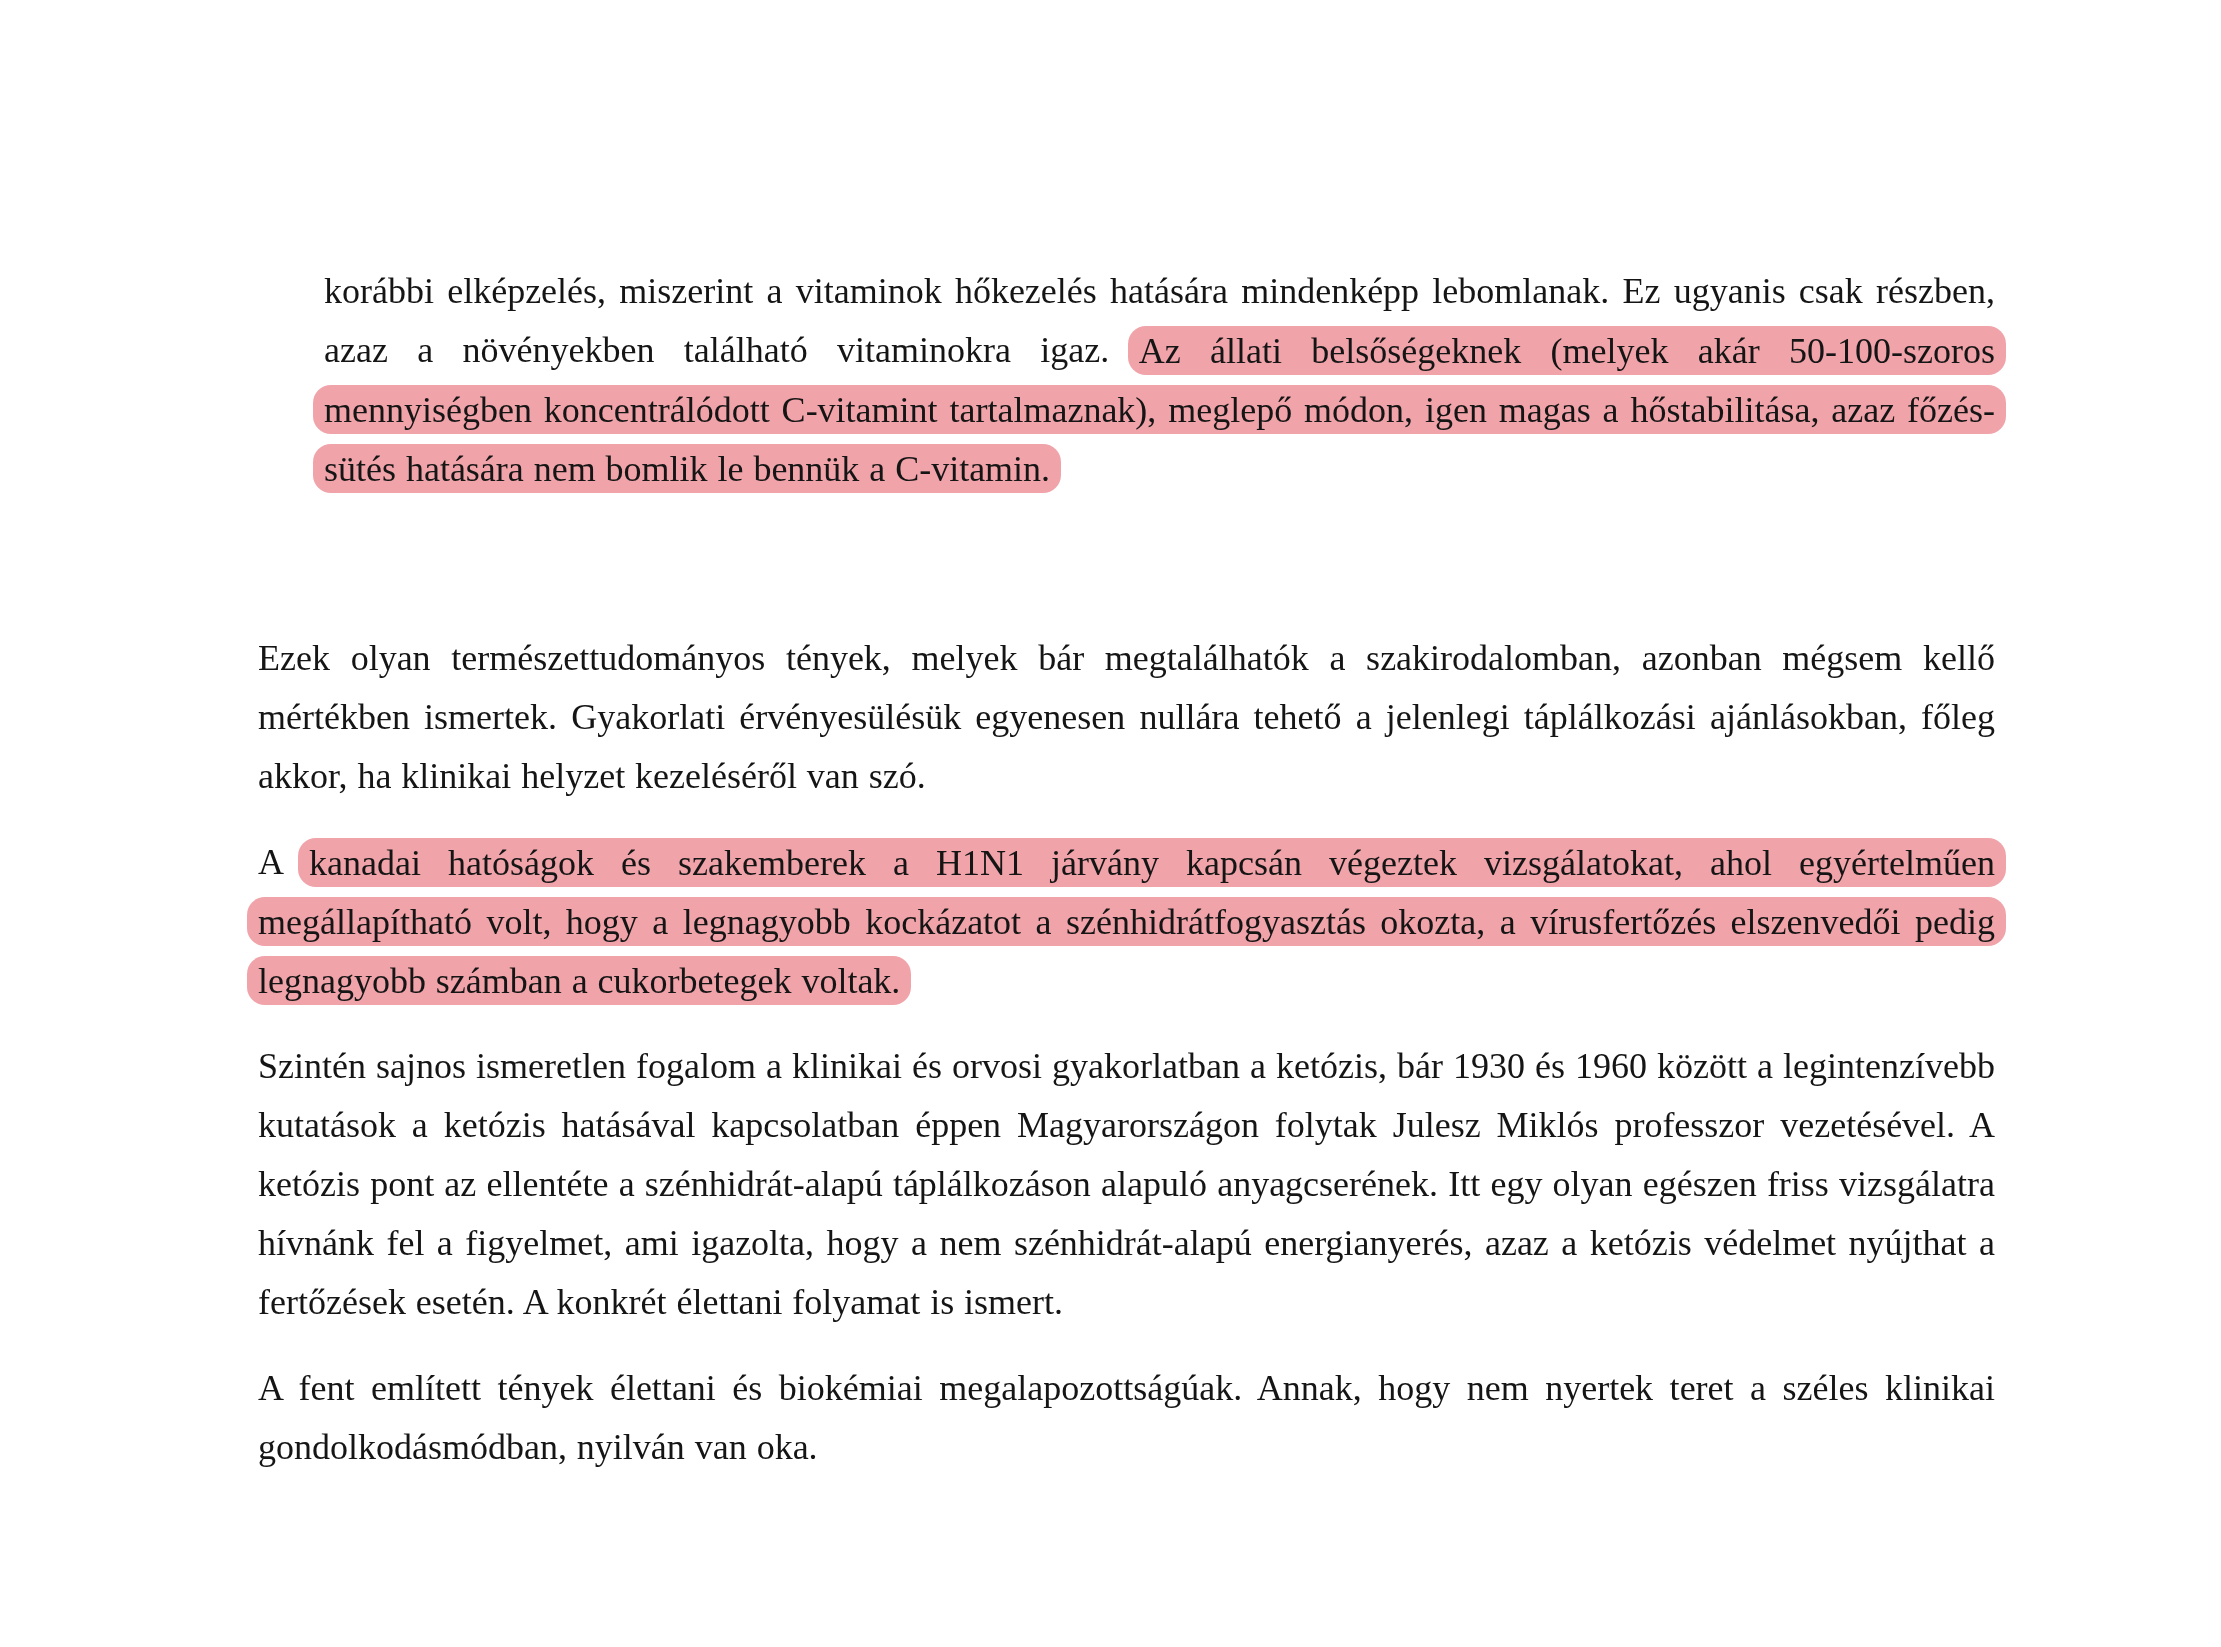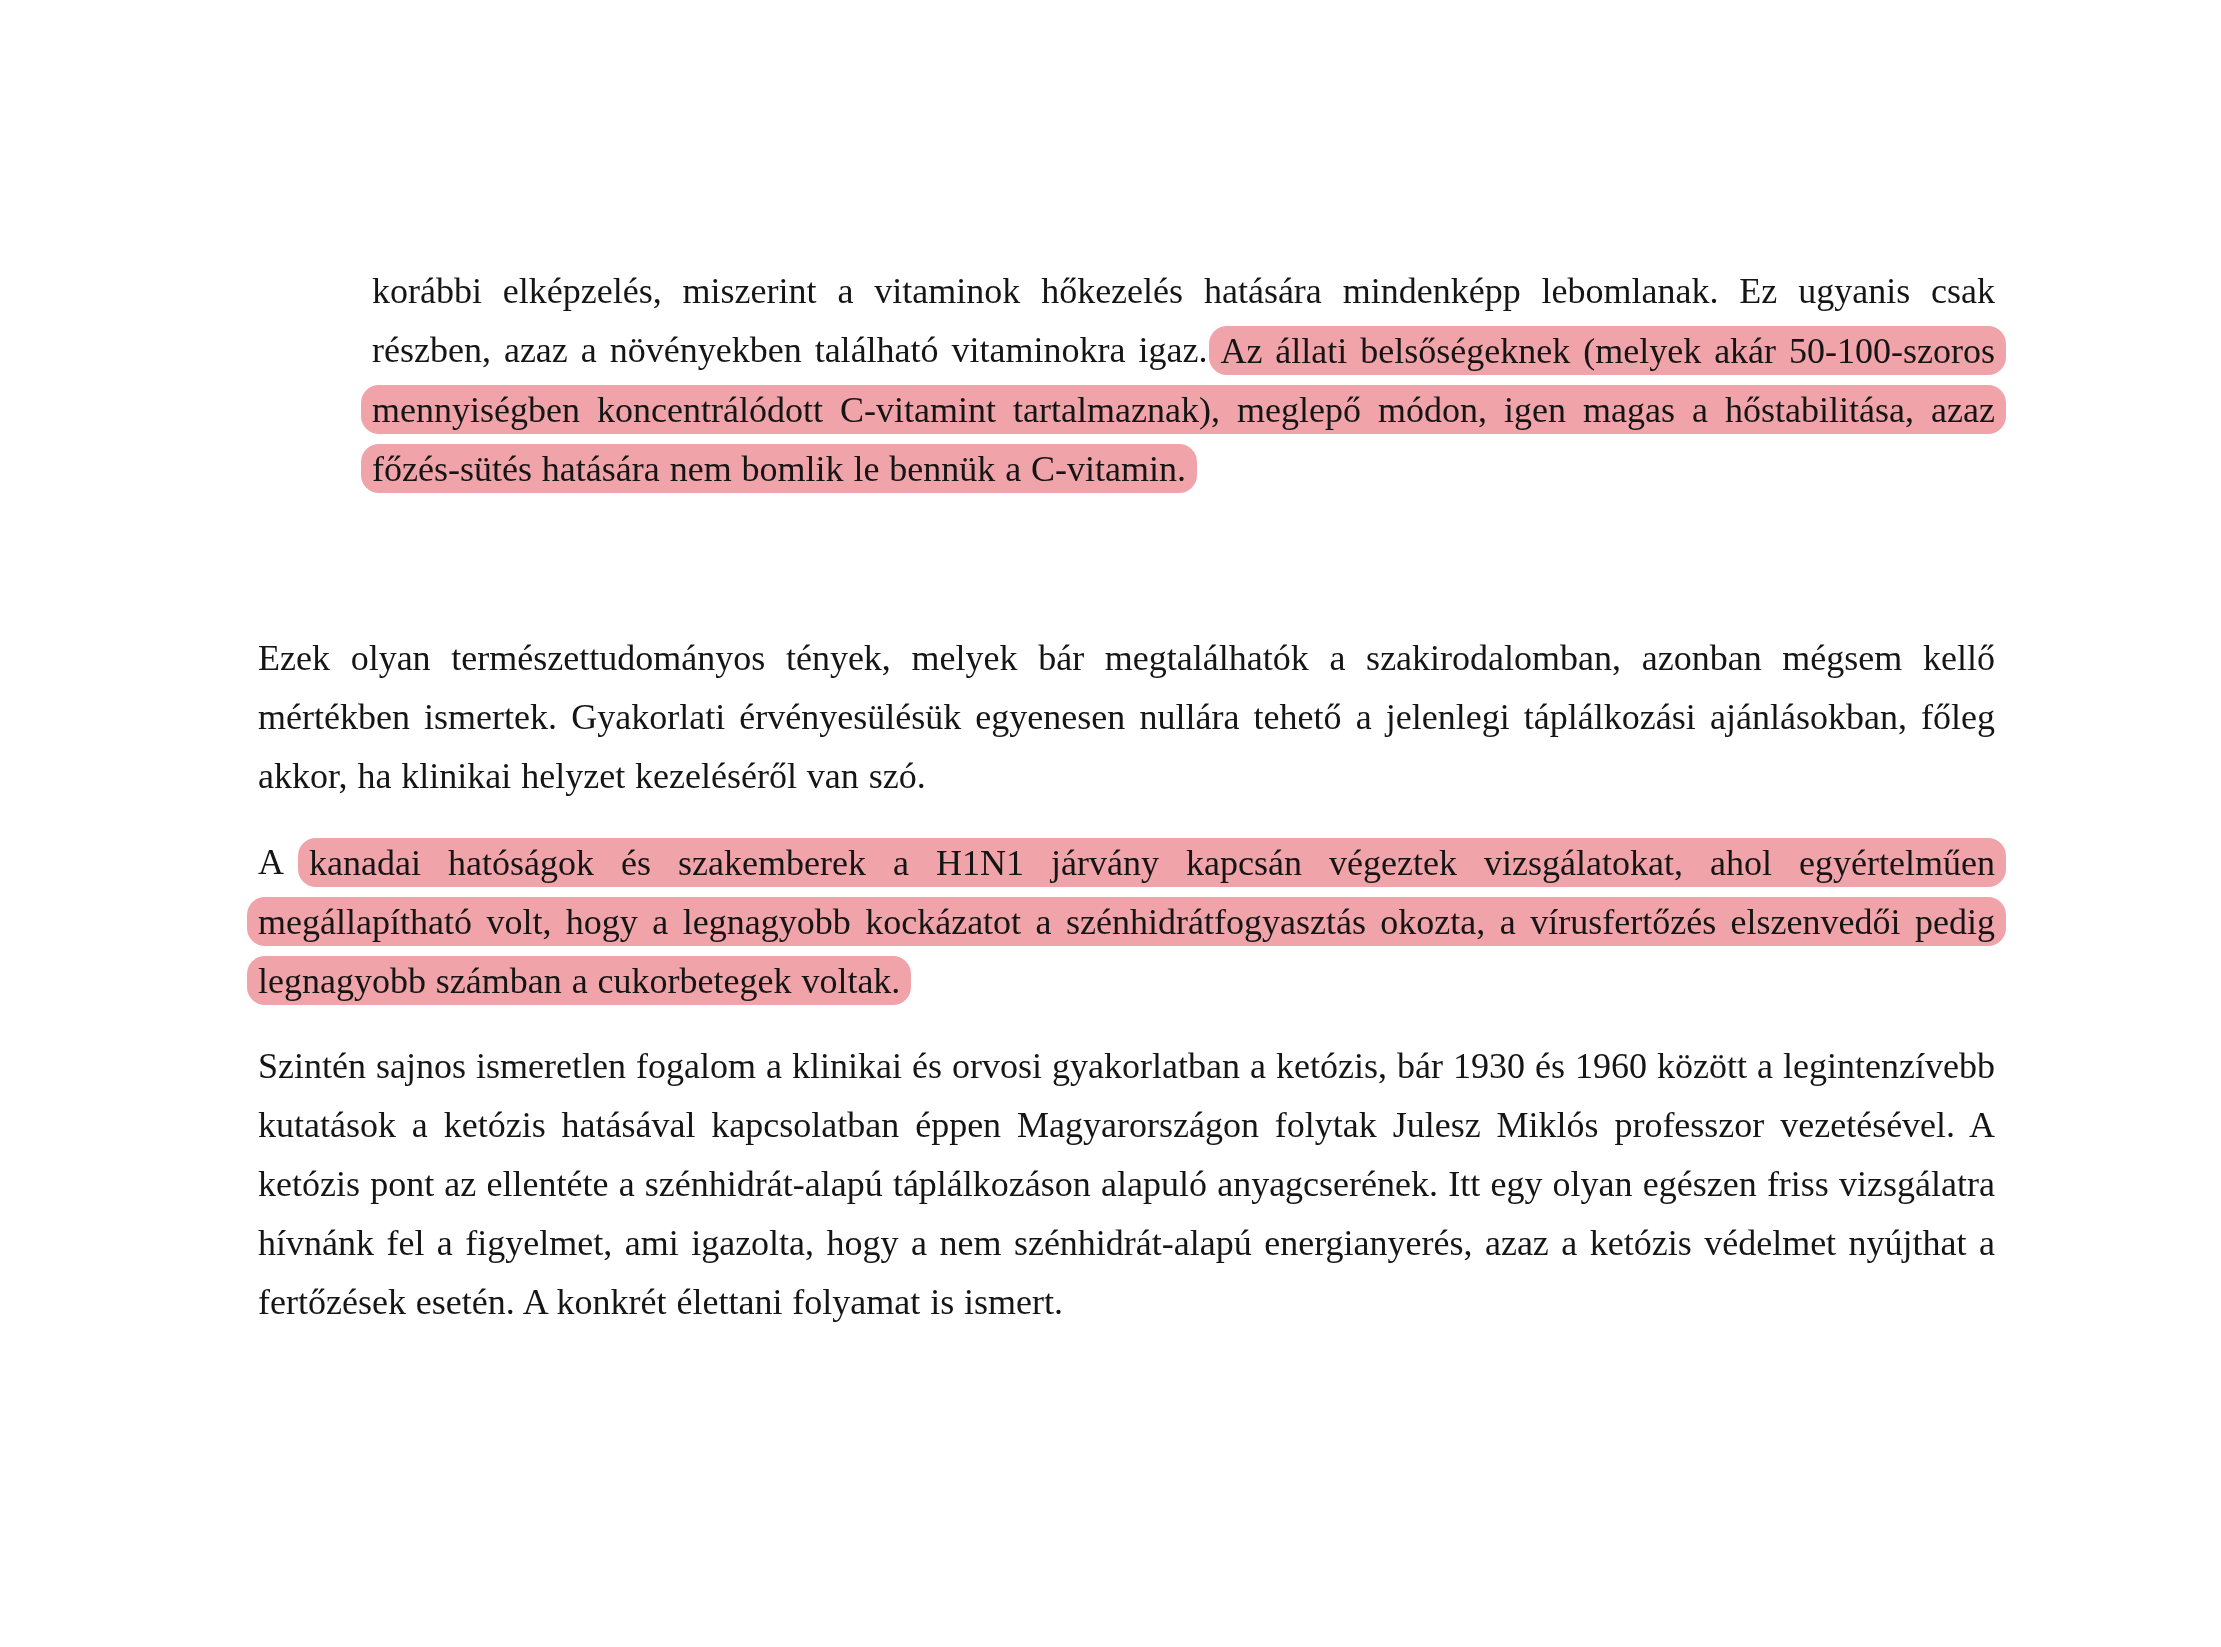--- a/index.html
+++ b/index.html
@@ -25,21 +25,21 @@
     margin: 0 0 27px 0;
     font-size: 36px;
     line-height: 59px;
     text-align: justify;
     text-justify: inter-word;
     hyphens: none;
     -webkit-hyphens: none;
     word-spacing: 0.9px;
   }
   .para.quote {
-    margin-left: 114px;
+    margin-left: 66px;
     margin-bottom: 131px;
   }
   mark.hl {
     background: #f0a3a9;
     color: inherit;
     padding: 4.5px 11px;
     margin: 0 -11px;
     border-radius: 18px;
     -webkit-box-decoration-break: clone;
     box-decoration-break: clone;
@@ -51,15 +51,16 @@
 <div class="page">
 
   <p class="para quote"><span>korábbi elképzelés, miszerint a vitaminok hőkezelés hatására mindenképp lebomlanak. Ez ugyanis csak részben, azaz a növényekben található vitaminokra igaz. </span><mark class="hl" style="background: rgb(240, 163, 169);">Az állati belsőségeknek (melyek akár 50-100-szoros mennyiségben koncentrálódott C-vitamint tartalmaznak), meglepő módon, igen magas a hőstabilitása, azaz főzés-sütés hatására nem bomlik le bennük a C-vitamin.</mark></p>
 
   <p class="para"><span>Ezek olyan természettudományos tények, melyek bár megtalálhatók a szakirodalomban, azonban mégsem kellő mértékben ismertek. Gyakorlati érvényesülésük egyenesen nullára tehető a jelenlegi táplálkozási ajánlásokban, főleg akkor, ha klinikai helyzet kezeléséről van szó.</span></p>
 
   <p class="para"><span>A </span><mark class="hl" style="background: rgb(240, 163, 169);">kanadai hatóságok és szakemberek a H1N1 járvány kapcsán végeztek vizsgálatokat, ahol egyértelműen megállapítható volt, hogy a legnagyobb kockázatot a szénhidrátfogyasztás okozta, a vírusfertőzés elszenvedői pedig legnagyobb számban a cukorbetegek voltak.</mark></p>
 
   <p class="para"><span>Szintén sajnos ismeretlen fogalom a klinikai és orvosi gyakorlatban a ketózis, bár 1930 és 1960 között a legintenzívebb kutatások a ketózis hatásával kapcsolatban éppen Magyarországon folytak Julesz Miklós professzor vezetésével. A ketózis pont az ellentéte a szénhidrát-alapú táplálkozáson alapuló anyagcserének. Itt egy olyan egészen friss vizsgálatra hívnánk fel a figyelmet, ami igazolta, hogy a nem szénhidrát-alapú energianyerés, azaz a ketózis védelmet nyújthat a fertőzések esetén. A konkrét élettani folyamat is ismert.</span></p>
 
+  <p class="para"><span>A fent említett tények élettani és biokémiai megalapozottságúak. Annak, hogy nem nyertek teret a széles klinikai gondolkodásmódban, nyilván van oka.</span></p>
 
 </div>
 
 
 </body></html>

